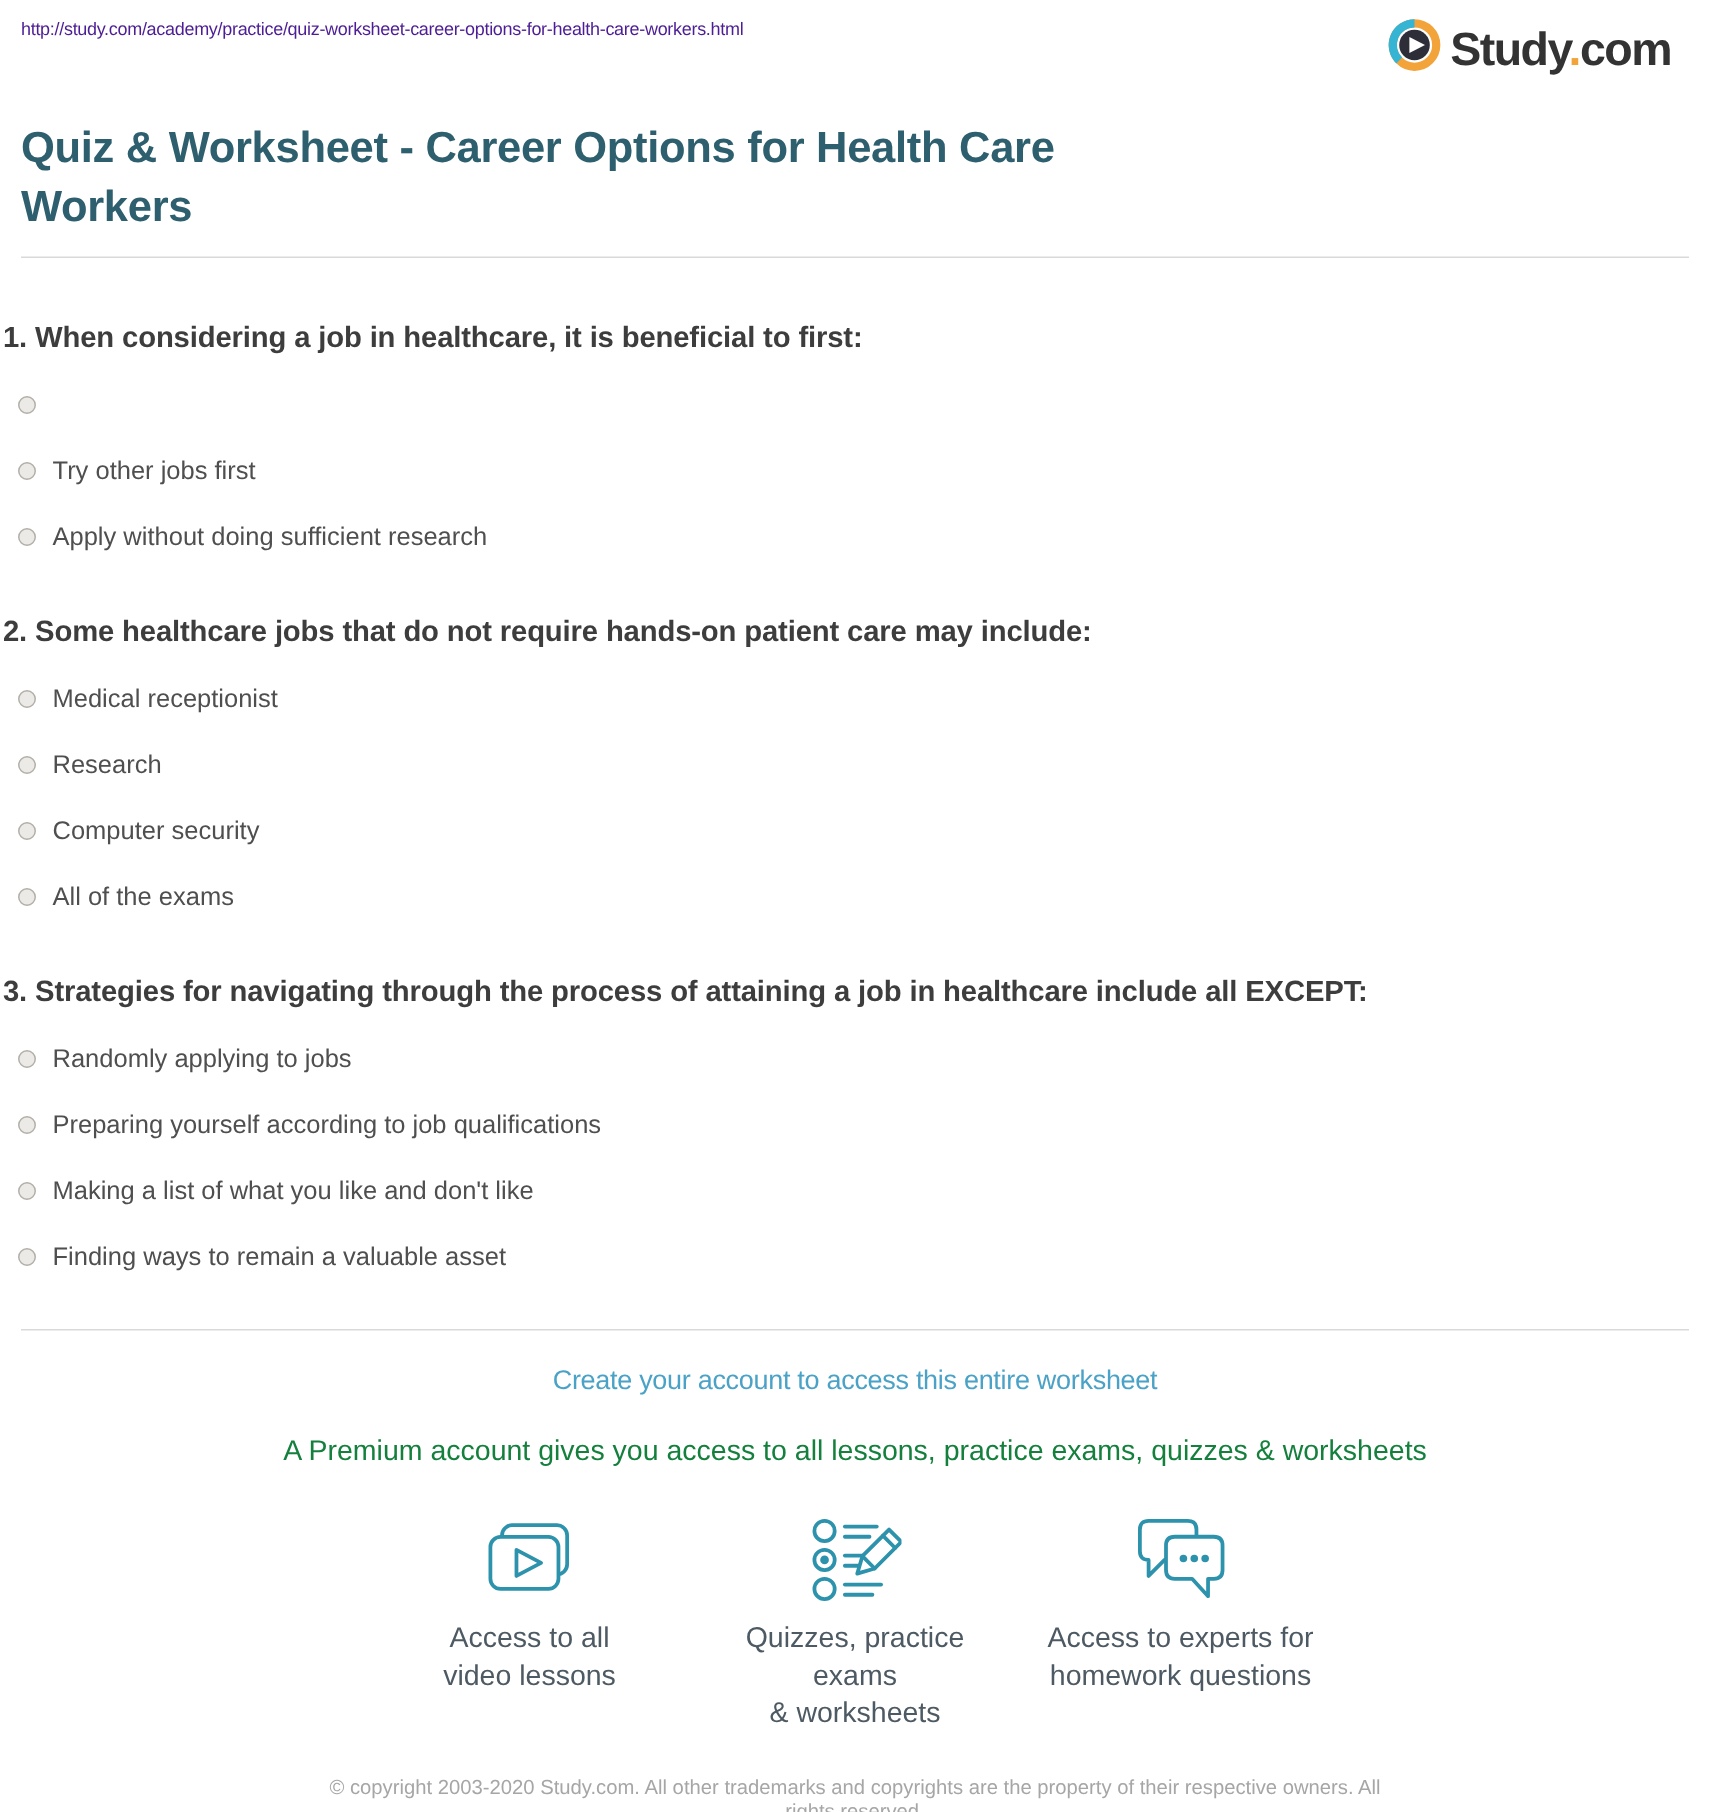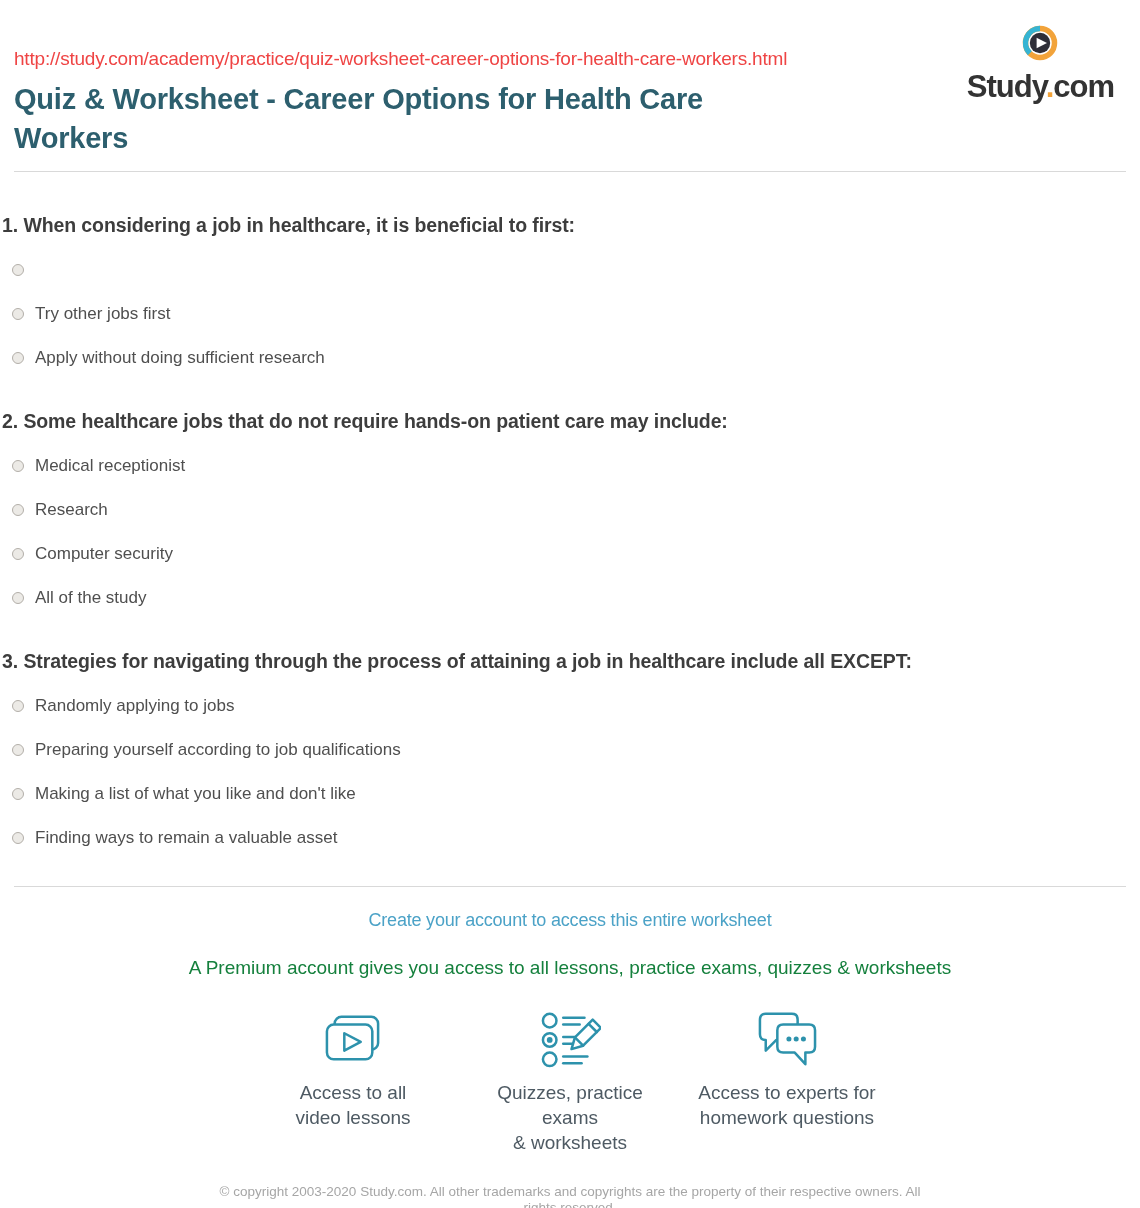--- a/index.html
+++ b/index.html
@@ -8,24 +8,24 @@
     width: 1140px;
     height: 1208px;
     overflow: hidden;
     font-family: "Liberation Sans", "DejaVu Sans", sans-serif;
     color: #4f4f4f;
   }
   .page { width: 1140px; position: relative; }
 
   
   .header { position: relative; padding: 12px 14px 0 14px; height: 50px; }
-  .page-url { font-size: 19px; color: #ef4444; letter-spacing: -0.2px; margin-top: 36px; }
+  .page-url { font-size: 12px; color: #4c1d95; letter-spacing: -0.2px; }
   .logo {
-    position: absolute; right: 26px; top: 25px;
-    display: flex; align-items: center; gap: 6px; cursor: pointer; flex-direction: column;
+    position: absolute; right: 26px; top: 12px;
+    display: flex; align-items: center; gap: 6px; cursor: pointer;
   }
   .logo-text { font-size: 31px; font-weight: 700; color: #333; letter-spacing: -1px; line-height: 1; }
   .logo-text .dot { color: #f2a33a; }
 
   
   .page-title {
     margin: 30px 14px 0 14px;
     max-width: 790px;
     font-size: 29px;
     line-height: 1.35;
@@ -163,21 +163,21 @@
       <div class="option">
         <span class="radio"></span>
         <span class="option-label">Research</span>
       </div>
       <div class="option">
         <span class="radio"></span>
         <span class="option-label">Computer security</span>
       </div>
       <div class="option">
         <span class="radio"></span>
-        <span class="option-label">All of the study</span>
+        <span class="option-label">All of the exams</span>
       </div>
     </section>
 
     <section class="question">
       <h2 class="question-text">3. Strategies for navigating through the process of attaining a job in healthcare include all EXCEPT:</h2>
       <div class="option">
         <span class="radio"></span>
         <span class="option-label">Randomly applying to jobs</span>
       </div>
       <div class="option">

